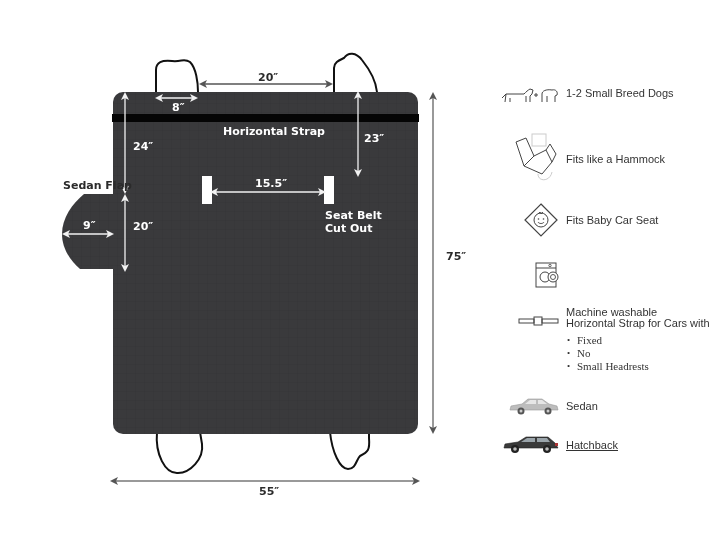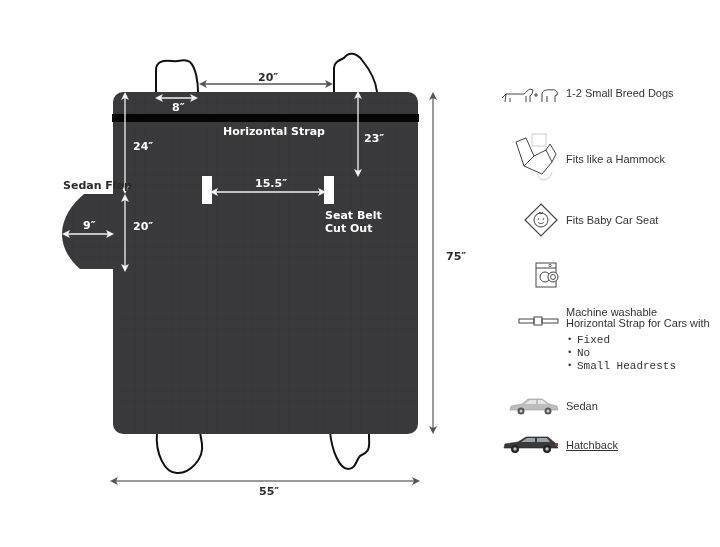--- a/index.html
+++ b/index.html
@@ -3,21 +3,21 @@
 <meta charset="utf-8">
 <style>
   html, body { margin:0; padding:0; background:#ffffff; }
   body { width:720px; height:547px; position:relative; overflow:hidden; font-family:"DejaVu Sans", sans-serif; }
   .abs { position:absolute; }
   .diagram { position:absolute; left:0; top:4px; width:644px; height:547px; }
   .dim-w { color:#ffffff; font-weight:bold; font-size:11px; white-space:nowrap; }
   .dim-k { color:#2b2b2b; font-weight:bold; font-size:11px; white-space:nowrap; }
   .feat-text { font-family:"Liberation Sans", sans-serif; font-size:11px; color:#333333; white-space:nowrap; }
   .bullets { margin:0; padding:0 0 0 12px; list-style:none; }
-  .bullets li { position:relative; font-family:Liberation Mono, monospace; font-size:11px; color:#333; line-height:13px; }
+  .bullets li { position:relative; font-family:Liberation Serif, serif; font-size:11px; color:#333; line-height:13px; }
   .bullets li::before { content:"•"; position:absolute; left:-10px; top:0; font-size:9px; }
 </style>
 </head>
 <body>
 
 <div class="diagram">
   <svg class="abs" style="left:0;top:0" width="720" height="547" viewBox="0 0 720 547">
     <defs>
       <pattern id="quilt" width="9" height="9" patternUnits="userSpaceOnUse">
         <rect width="9" height="9" fill="#3a3a3c"></rect>

